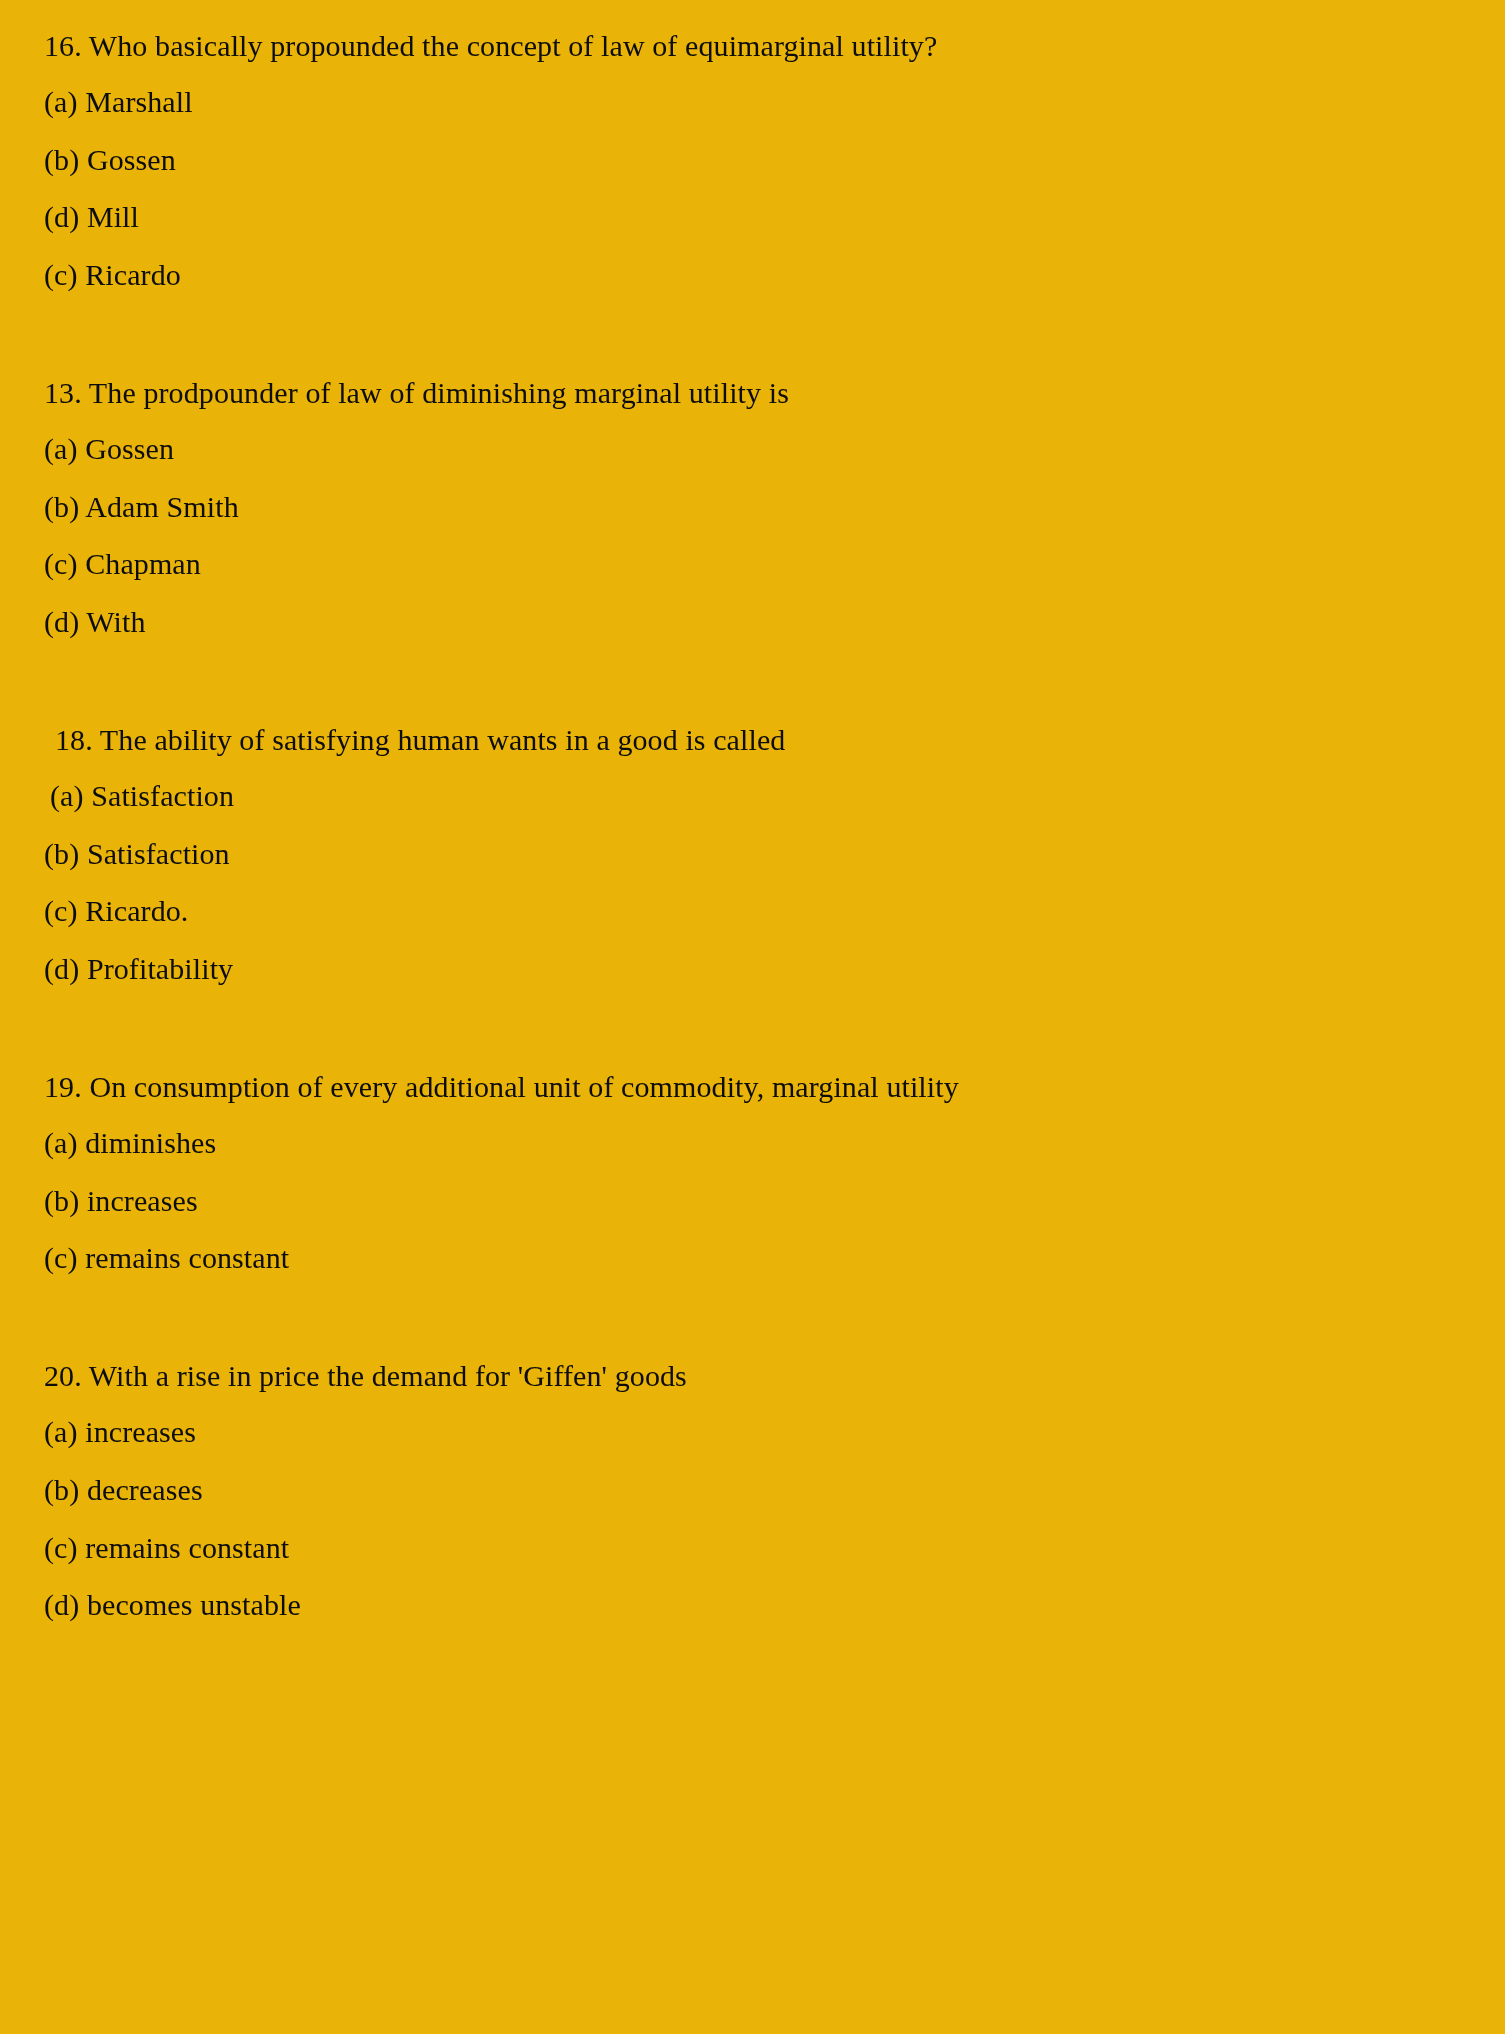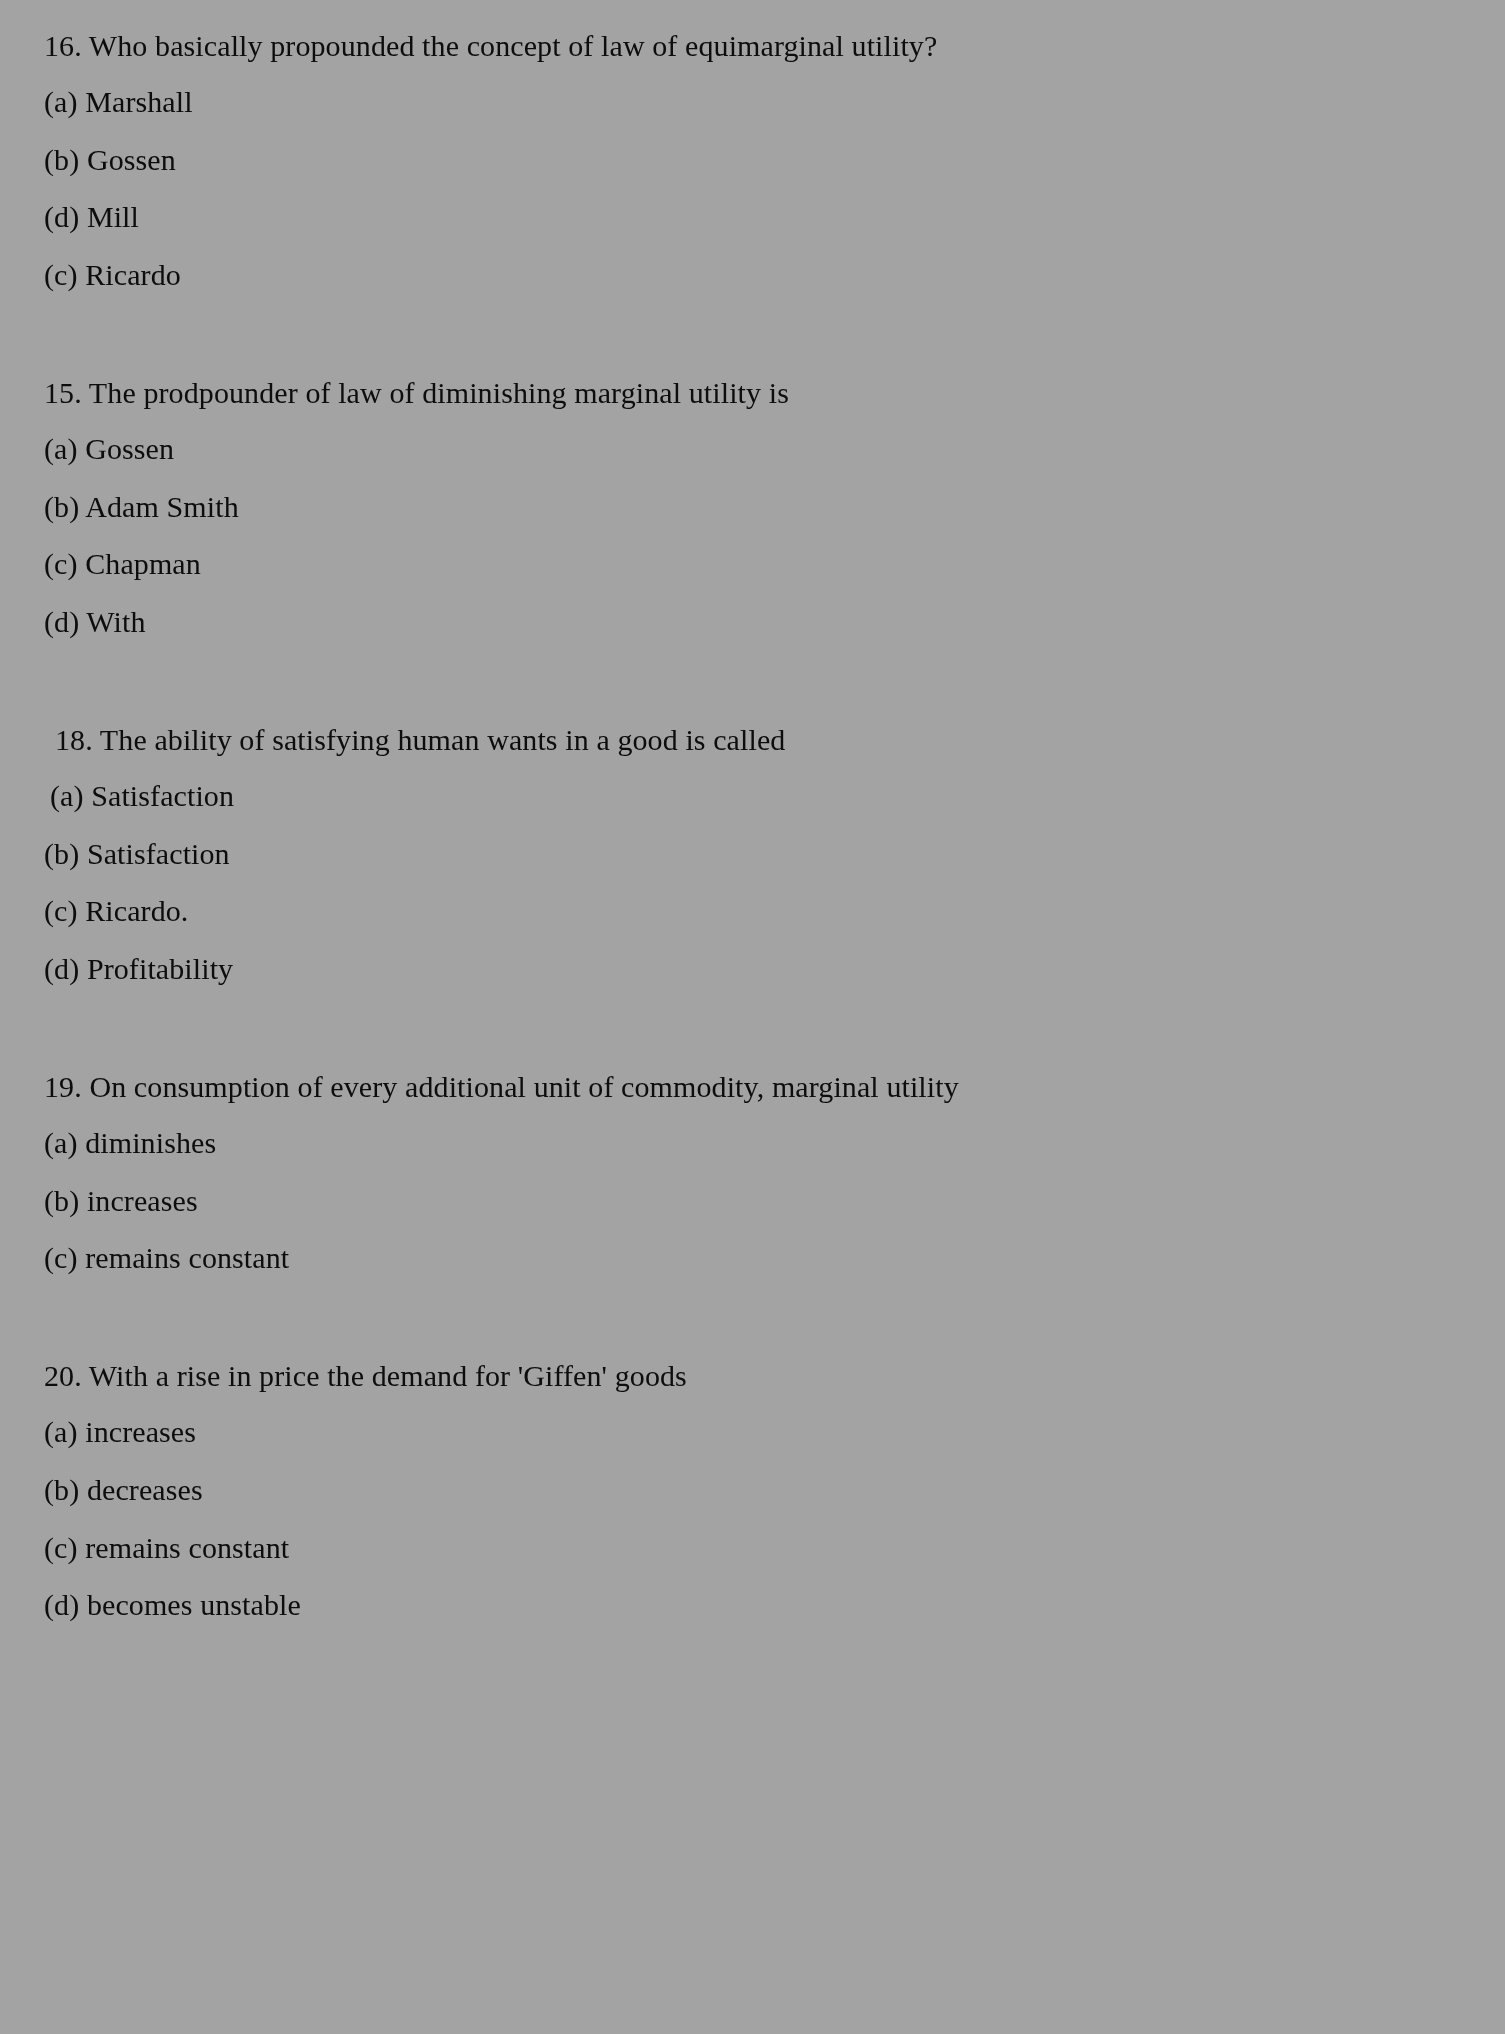--- a/index.html
+++ b/index.html
@@ -15,21 +15,21 @@
     font-family: "Liberation Serif", "DejaVu Serif", serif;
     color: #0d0d0d;
     overflow: hidden;
   }
   .page {
     position: absolute;
     left: 0;
     top: 0;
     width: 1505px;
     height: 2034px;
-    background: #a3a3a3;
+    background: #eab308;
     padding: 0;
     box-sizing: border-box;
   }
   .content {
     position: absolute;
     left: 44px;
     top: 30px;
     width: 1400px;
   }
   .question-block {
@@ -80,21 +80,21 @@
       <p class="q-text">16. Who basically propounded the concept of law of equimarginal utility?</p>
       <p class="opt">(a) Marshall</p>
       <p class="opt">(b) Gossen</p>
       <p class="opt">(d) Mill</p>
       <p class="opt">(c) Ricardo</p>
     </div>
 
     <div class="spacer-lg"></div>
 
     <div class="question-block">
-      <p class="q-text">15. The prodpounder of law of diminishing marginal utility is</p>
+      <p class="q-text">13. The prodpounder of law of diminishing marginal utility is</p>
       <p class="opt">(a) Gossen</p>
       <p class="opt">(b) Adam Smith</p>
       <p class="opt">(c) Chapman</p>
       <p class="opt">(d) With</p>
     </div>
 
     <div class="spacer-lg"></div>
 
     <div class="question-block">
       <p class="q-text q-indent">18. The ability of satisfying human wants in a good is called</p>

